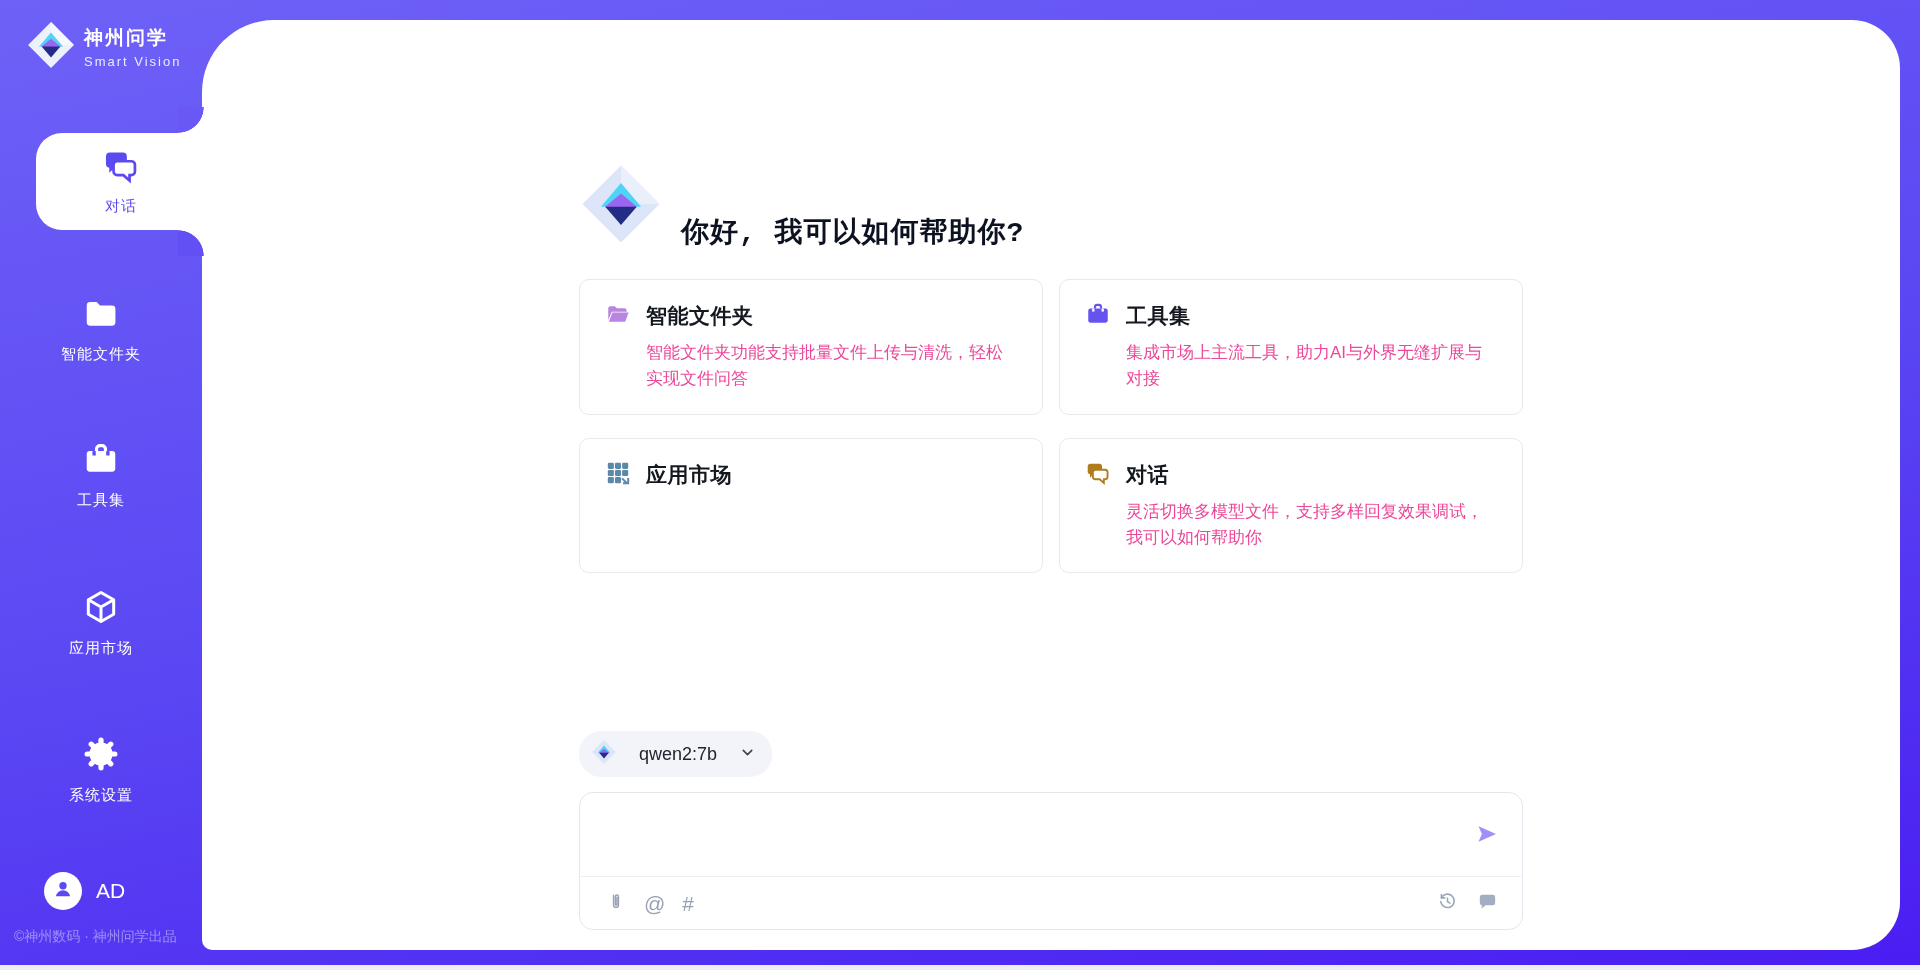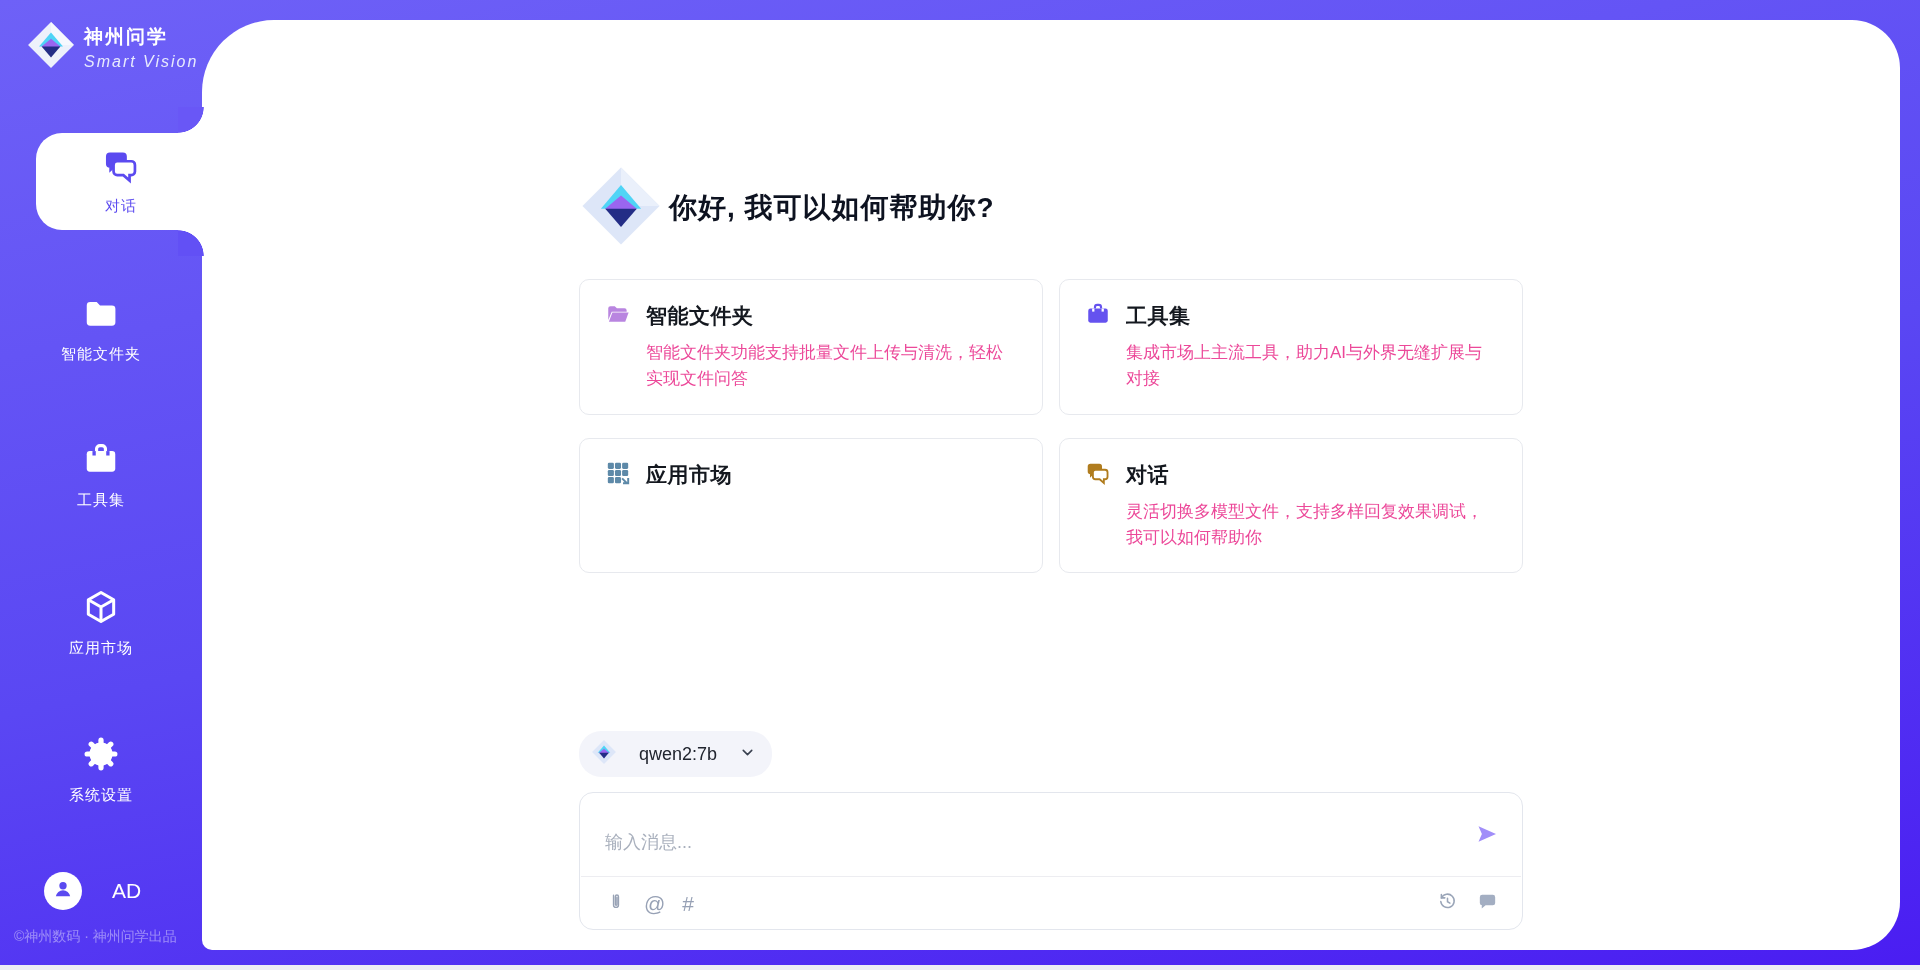--- a/index.html
+++ b/index.html
@@ -7,46 +7,46 @@
   body {
     font-family:"Liberation Sans","DejaVu Sans",sans-serif;
     background:linear-gradient(168deg,#6e61f7 0%,#5a47f3 52%,#4a1df2 100%);
     position:relative;
   }
 
   
   .sidebar { position:absolute; left:0; top:0; width:204px; height:970px; z-index:2;border-radius:27px; }
   .brand { position:absolute; left:26px; top:20px; display:flex; align-items:center; gap:8px; }
   .brand-text .cn { color:#fff; font-size:19px; font-weight:700; letter-spacing:2px; }
-  .brand-text .en { color:#e8ebfd; font-size:16px; letter-spacing:2px; margin-top:3px;font-style:italic; }
+  .brand-text .en { color:#e8ebfd; font-size:13px; letter-spacing:2px; margin-top:3px; }
 
   .nav-item { position:absolute; left:0; width:202px; display:flex; flex-direction:column;
               align-items:center; gap:9px; cursor:pointer; }
   .nav-item .label { color:#fff; font-size:15px; letter-spacing:1px; }
 
   .nav-pill { position:absolute; left:36px; right:-2px; top:133px; height:97px; background:#fff;
               border-radius:26px 0 0 26px; display:flex; flex-direction:column; align-items:center;
               justify-content:center; gap:8px; cursor:pointer; }
   .nav-pill .label { color:#5b4af0; font-size:15px; letter-spacing:1px; }
   .nav-pill::before, .nav-pill::after { content:""; position:absolute; right:2px; width:26px; height:26px; }
   .nav-pill::before { top:-26px; background:radial-gradient(circle 26px at 0 0,#6957f6 0,#6957f6 25.4px,#fff 26px); }
   .nav-pill::after  { bottom:-26px; background:radial-gradient(circle 26px at 0 100%,#6250f5 0,#6250f5 25.4px,#fff 26px); }
 
-  .user-row { position:absolute; left:44px; top:872px; display:flex; align-items:center; gap:30px; cursor:pointer; }
+  .user-row { position:absolute; left:44px; top:872px; display:flex; align-items:center; gap:14px; cursor:pointer; }
   .avatar { width:38px; height:38px; border-radius:50%; background:#fff; display:flex;
             align-items:center; justify-content:center; }
   .user-name { color:#fff; font-size:21px; }
   .copyright { position:absolute; left:14px; top:928px; color:rgba(255,255,255,0.42); font-size:14px; }
 
   
   .panel { position:absolute; left:202px; top:20px; right:20px; bottom:20px; background:#fff;
            border-radius:72px 48px 48px 10px; z-index:1; }
   .content { width:944px; margin:0 auto; padding-top:145px; }
 
-  .greeting { display:flex; align-items:center; gap:6px; height:86px; }
+  .greeting { display:flex; align-items:flex-end; gap:18px; height:86px;font-family:Liberation Mono, monospace; }
   .greeting h1 { font-size:28px; font-weight:700; color:#0d1220; letter-spacing:1px; }
 
   .cards { margin-top:28px; display:grid; grid-template-columns:1fr 1fr; gap:23px 16px; }
   .card { border:1px solid #e7e9ee; border-radius:10px; padding:21px 25px; background:#fff; cursor:pointer; }
   .card-head { display:flex; align-items:center; gap:15px; }
   .card-title { font-size:21px; font-weight:700; color:#14181f; letter-spacing:0.5px; }
   .card-desc { margin-top:9px; padding-left:41px; font-size:17px; color:#ec4899; line-height:1.55; }
 
   .model-row { margin-top:158px; }
   .model-pill { display:inline-flex; align-items:center; gap:22px; background:#f3f4fa;
@@ -256,21 +256,20 @@
         <span>
           <svg width="17" height="17" viewBox="0 0 24 24">
               <path d="M6 9l6 6 6-6" fill="none" stroke="#3a4150" stroke-width="2.2" stroke-linecap="round" stroke-linejoin="round"></path>
             </svg>
         </span>
       </div>
     </div>
 
     <div class="composer">
       <div class="composer-top">
-        <input type="text" placeholder="输入消息..." style="">
         <button class="send-btn">
           <span>
             <svg width="24" height="24" viewBox="0 0 24 24">
                 <path d="M3.5 4.2L21 12 3.5 19.8l3.4-7.8z" fill="#a18ef9"></path>
               </svg>
           </span>
         </button>
       </div>
       <div class="composer-bottom">
         <button class="icon-btn">

